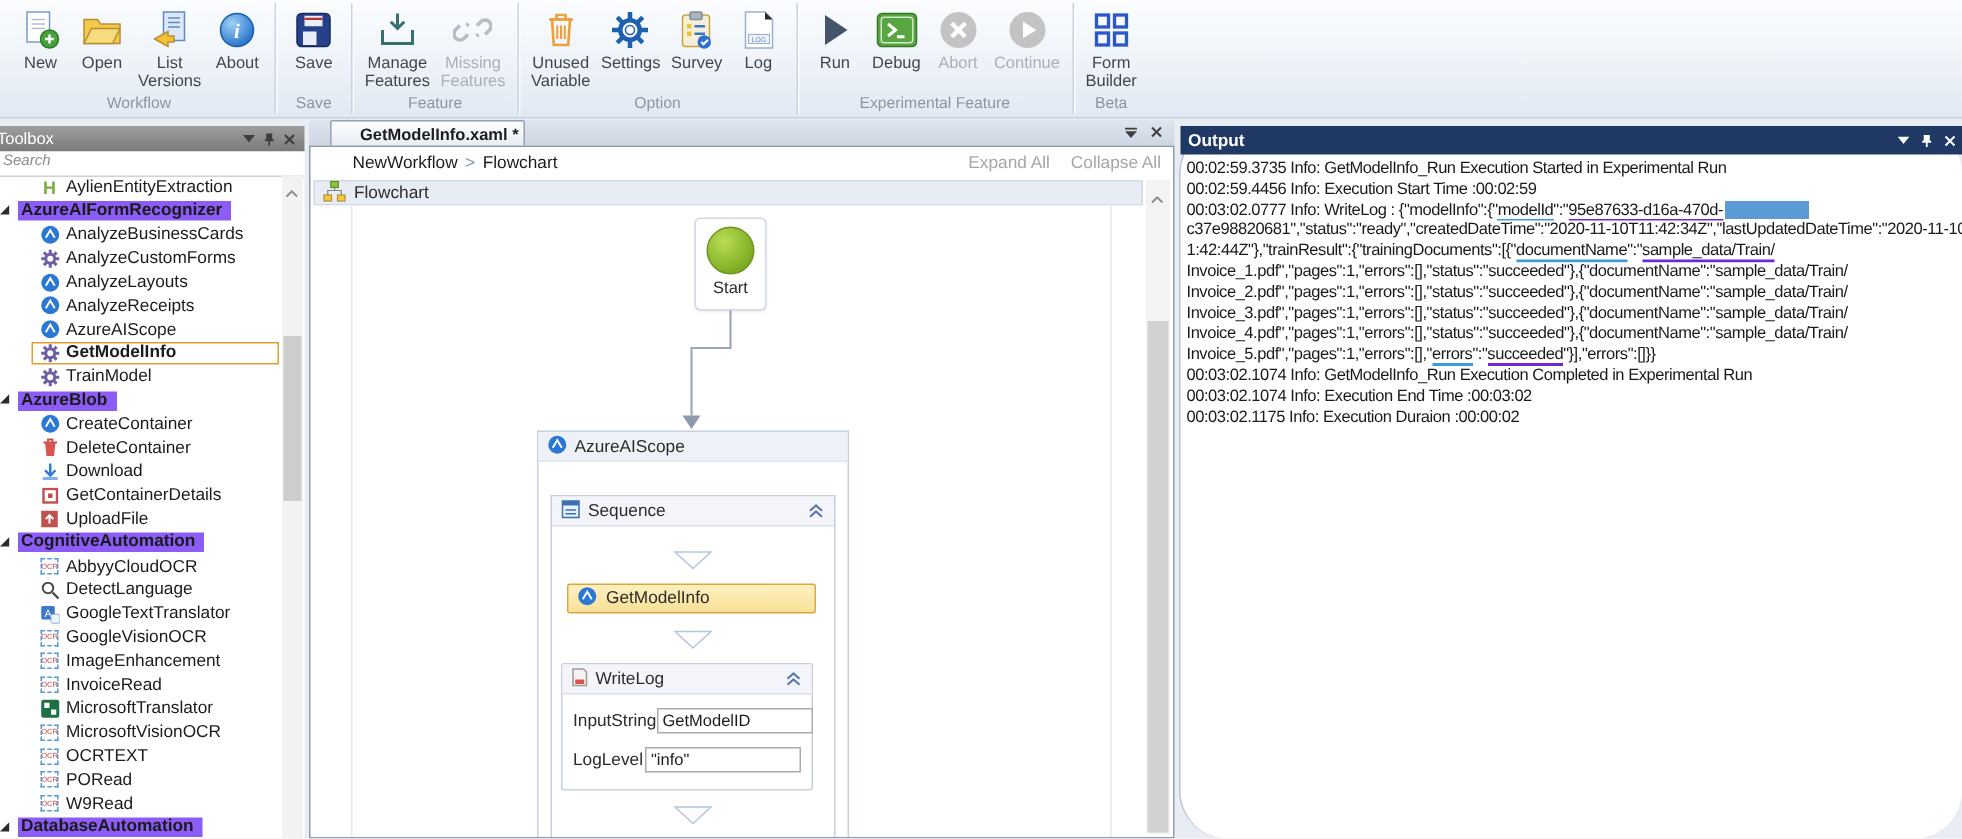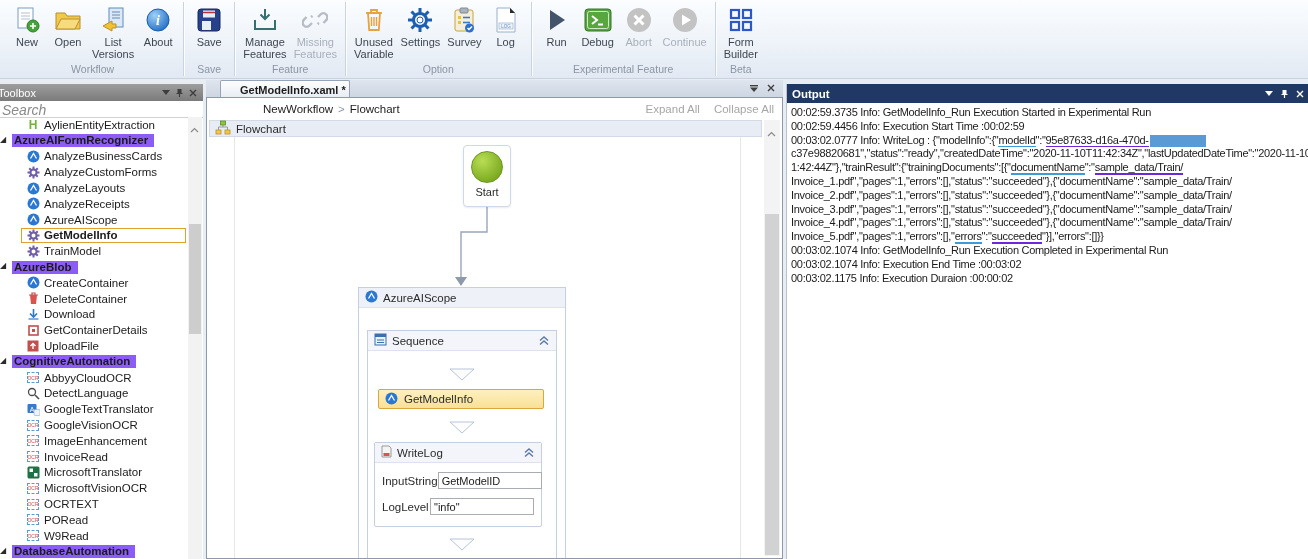--- a/index.html
+++ b/index.html
@@ -23,21 +23,21 @@
   
   #toolbox{position:absolute;left:0;top:84px;width:203px;bottom:0;background:#fff;}
   .tb-header{position:absolute;left:0;top:0;right:0;height:17px;
              background:linear-gradient(#9e9e9e,#7a7a7a);color:#fff;font-size:11px;
              display:flex;align-items:center;padding:0 6px 0 4px;}
   .tb-title{margin-left:-6px;}
   .winbtns{margin-left:auto;display:flex;gap:6px;align-items:center;}
   .winbtns span{display:inline-flex;align-items:center;}
   .tb-header .winbtns{color:#3d3d3d;}
   .tb-search{position:absolute;left:0;top:17px;right:0;height:15px;border-bottom:1px solid #d2d2d2;
-             font-style:italic;color:#8a8a8a;font-size:14px;padding:1px 3px 0 2px;background:#fff;}
+             font-style:italic;color:#8a8a8a;font-size:10px;padding:1px 3px 0 2px;background:#fff;}
   #tree{position:absolute;left:0;top:33px;right:16px;bottom:0;overflow:hidden;font-size:11.5px;color:#1b1b1b;}
   .trow{height:15.8px;display:flex;align-items:center;position:relative;}
   .gexp{position:absolute;left:0;top:2px;font-size:8px;color:#2b2b2b;}
   .glabel{margin-left:12px;background:#8b5cf6;font-weight:bold;padding:0 6px 1px 2px;white-space:nowrap;}
   .trow.item .icw{margin-left:26px;width:14px;display:flex;justify-content:center;align-items:center;}
   .ilabel{margin-left:4px;white-space:nowrap;}
   .trow.sel .ilabel{font-weight:bold;}
   .trow.sel::after{content:"";position:absolute;left:21px;right:1px;top:0;bottom:0;border:1px solid #e0a030;pointer-events:none;}
   .ayl{color:#76b041;font-weight:bold;font-size:12px;line-height:12px;}
   .ocrbox{display:flex;width:12px;height:11px;border:1px dashed #5b9bd5;align-items:center;justify-content:center;box-sizing:border-box;}
@@ -49,21 +49,21 @@
   
   #tabstrip{position:absolute;left:206px;top:80px;width:577px;height:18px;
             background:linear-gradient(#dfe5ee,#ccd5e2);}
   .tab{position:absolute;left:14px;top:0;height:18px;width:130px;box-sizing:border-box;
        background:linear-gradient(#fefefe,#e6ecf4);border:1px solid #97a3b7;border-bottom:none;
        border-radius:2px 2px 0 0;font-size:11px;font-weight:bold;color:#1c1c1c;
        display:flex;align-items:center;padding:0 19px;white-space:nowrap;}
   .tabicons{position:absolute;right:8px;top:4px;color:#3f3f3f;display:flex;gap:9px;align-items:center;}
   #docpanel{position:absolute;left:206px;top:97px;width:577px;height:462px;background:#fff;
             border:1px solid #8f99a9;box-sizing:border-box;}
-  .crumbs{height:21px;display:flex;align-items:center;font-size:11.5px;color:#1c1c1c;padding:0 8px 0 28px;margin-left:28px;}
+  .crumbs{height:21px;display:flex;align-items:center;font-size:11.5px;color:#1c1c1c;padding:0 8px 0 28px;}
   .crumb-sep{color:#8a97a8;margin:0 5px;}
   .spacer{flex:1;}
   .graylink{color:#a6a6a6;margin-left:14px;}
   .flowbar{position:absolute;left:2px;top:22px;right:20px;height:17px;background:#e8ecf4;
            border:1px solid #d3dae6;box-sizing:border-box;display:flex;align-items:center;
            gap:5px;padding-left:5px;font-size:11.5px;color:#2b2b2b;}
   .canvas{position:absolute;left:2px;top:39px;right:20px;bottom:0;background:#fff;overflow:hidden;}
   .cv-edge{position:absolute;top:0;bottom:0;width:1px;background:#e4e7ee;}
   .conn{position:absolute;left:0;top:0;pointer-events:none;}
   .startnode{position:absolute;left:254px;top:8px;width:48px;height:62px;background:#fff;
@@ -84,21 +84,21 @@
   .tri{position:absolute;}
   .wl-row{display:flex;align-items:center;font-size:11.5px;color:#2b2b2b;margin:9px 7px 0;}
   .wl-row label{width:62px;}
   .wl-row input{box-sizing:border-box;width:104px;height:17px;border:1px solid #a9acb2;
                 font-size:11px;font-family:"Liberation Sans",sans-serif;padding:0 3px;color:#1b1b1b;}
   .dp-scroll{position:absolute;right:2px;top:22px;width:16px;bottom:2px;background:#f3f3f3;}
   .dp-up{position:absolute;top:3px;left:3px;}
   .dp-thumb{position:absolute;top:94px;bottom:1px;left:1px;right:1px;background:#d2d2d2;}
 
   
-  #output{position:absolute;left:786px;top:84px;right:0;bottom:0;background:#fff;border-left:1px solid #b9c2cf;}
+  #output{position:absolute;left:786px;top:84px;right:0;bottom:0;background:#fff;border-left:1px solid #b9c2cf;border-radius:32px;}
   .out-header{height:19px;background:#1f3864;color:#fff;font-size:11.5px;font-weight:bold;
               display:flex;align-items:center;padding:0 2px 0 5px;}
   .out-header .winbtns{color:#fff;gap:8px;padding-right:2px;}
   #output-lines{padding:3px 0 0 4px;font-size:11px;letter-spacing:-0.3px;color:#1a1a1a;}
   .oline{height:13.8px;line-height:13.8px;white-space:nowrap;overflow:hidden;}
   .u-b{border-bottom:2px solid #3f9bd8;}
   .u-o{border-bottom:2px solid #6d28d9;}
   .redact{display:inline-block;width:56px;height:12px;background:#5b9bd5;vertical-align:middle;margin-left:1px;}
 </style>
 </head>

